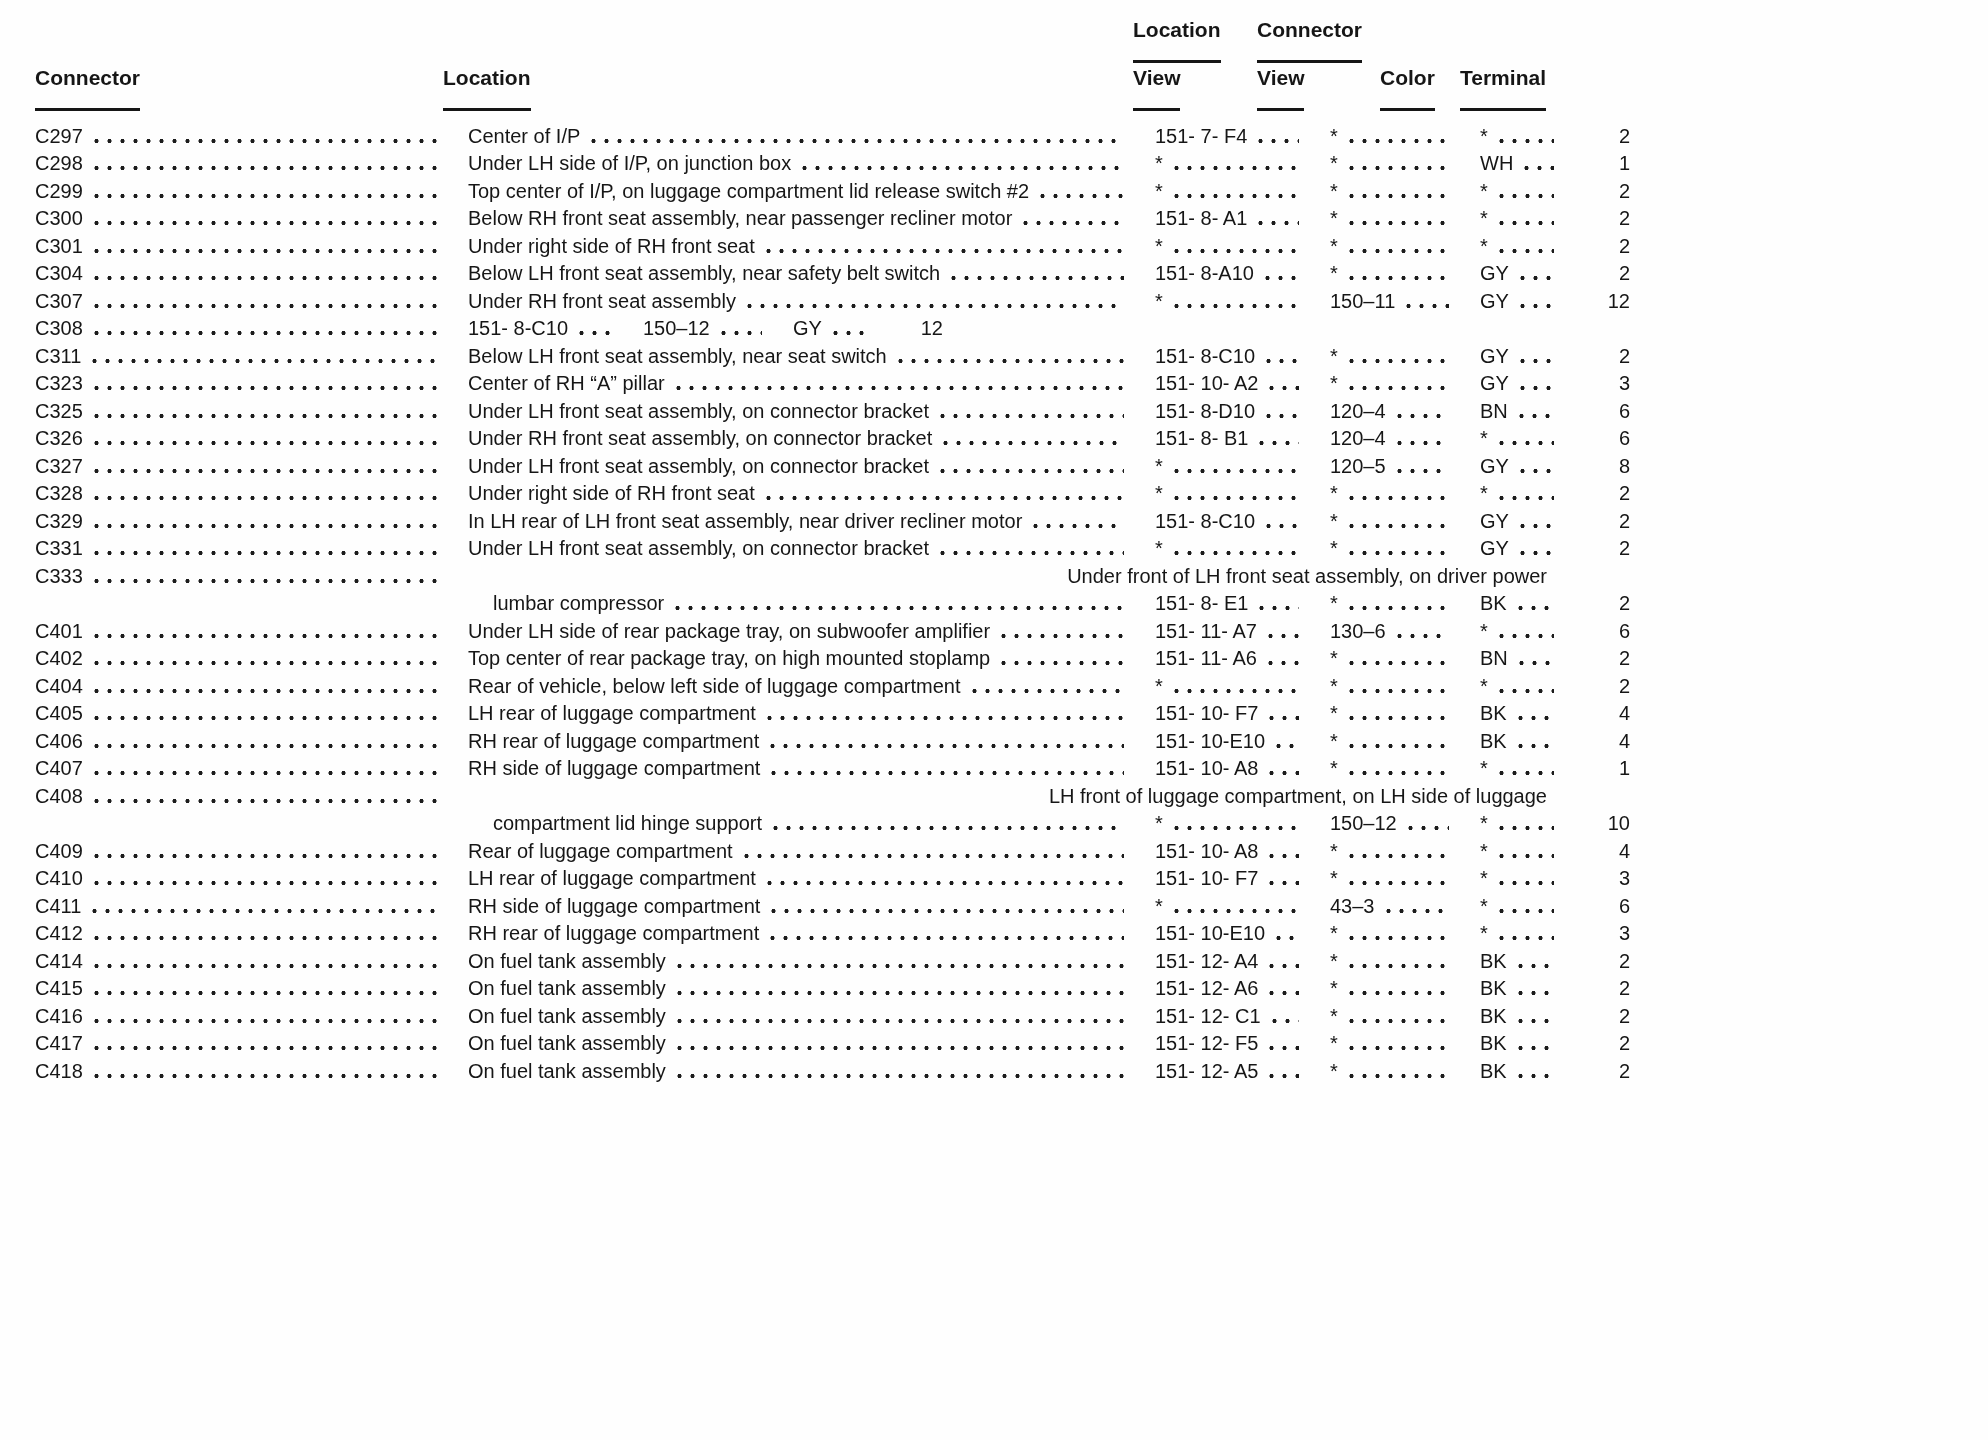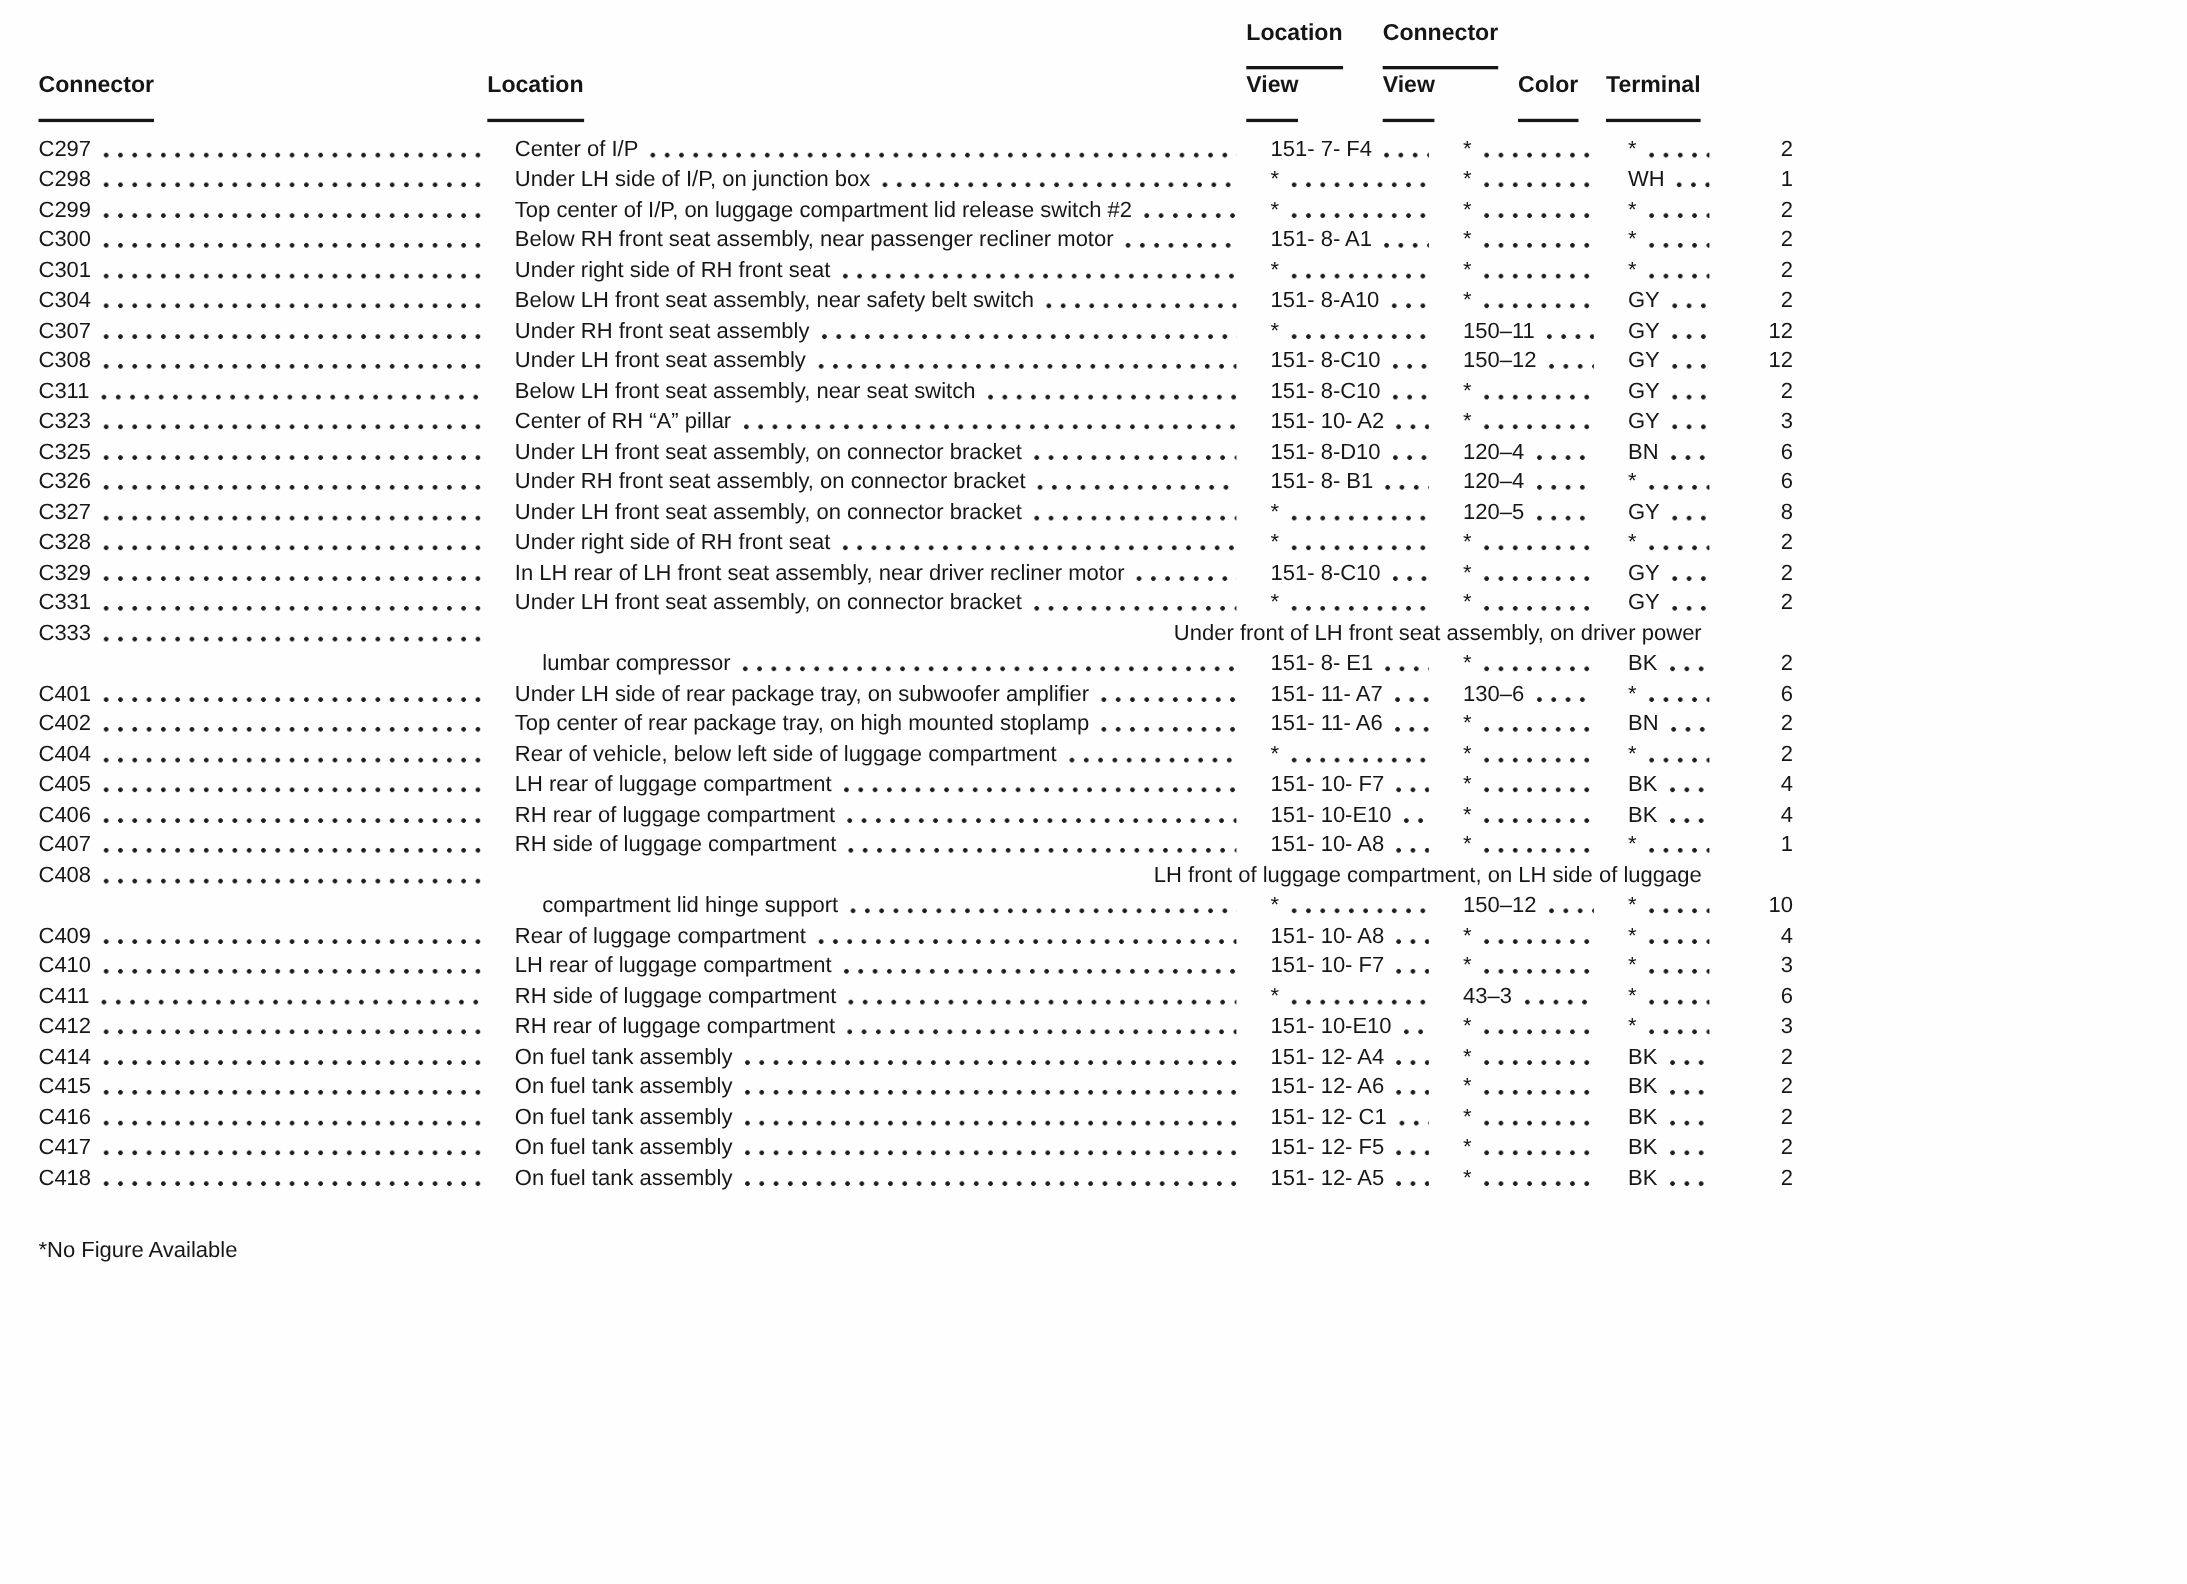--- a/index.html
+++ b/index.html
@@ -283,24 +283,20 @@
         </div>
         <div class="cell c-terminal">
           <span class="val">12</span>
         </div>
       </div>
       <div class="line">
         <div class="cell c-connector">
           <span class="val">C308</span>
           <span class="leader"></span>
         </div>
-        <div class="cell c-location">
-          <span class="val">Under LH front seat assembly</span>
-          <span class="leader"></span>
-        </div>
         <div class="cell c-locview">
           <span class="val">151- 8-C10</span>
           <span class="leader"></span>
         </div>
         <div class="cell c-connview">
           <span class="val">150–12</span>
           <span class="leader"></span>
         </div>
         <div class="cell c-color">
           <span class="val">GY</span>
@@ -942,15 +938,14 @@
         <div class="cell c-color">
           <span class="val">BK</span>
           <span class="leader"></span>
         </div>
         <div class="cell c-terminal">
           <span class="val">2</span>
         </div>
       </div>
     </div>
 
-  <div class="footnote">*No Figure Available</div>
 
 </div>
 
 </body></html>

